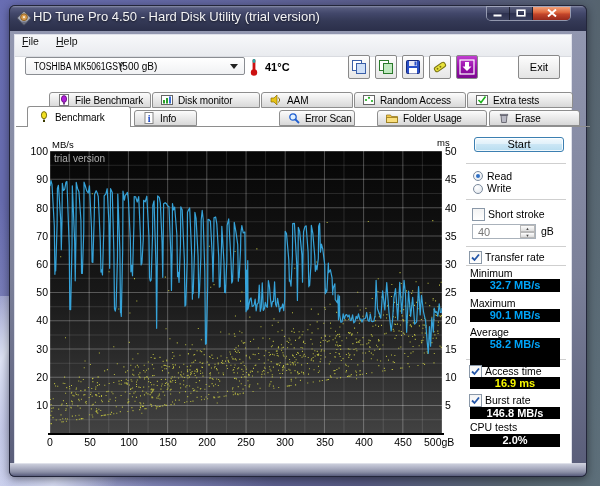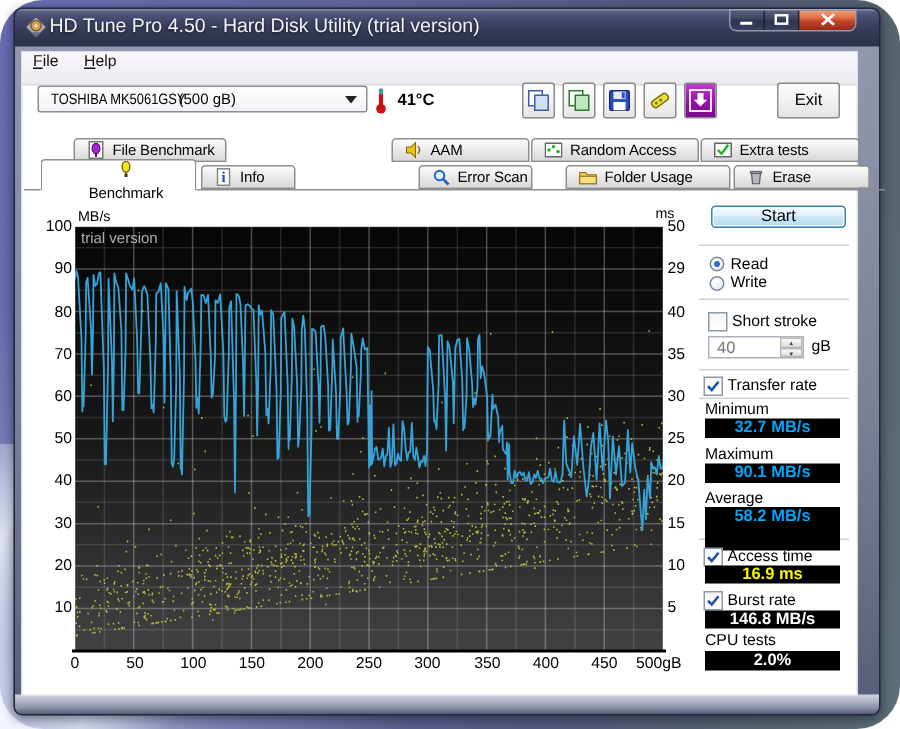--- a/index.html
+++ b/index.html
@@ -1,19 +1,18 @@
 <!DOCTYPE html>
 <html><head><meta charset="utf-8"><style>
 * { margin:0; padding:0; box-sizing:border-box; }
 html,body { width:600px; height:486px; overflow:hidden; }
 #stage { position:relative; width:600px; height:486px; font-family:"Liberation Sans", sans-serif;
   background:
     linear-gradient(62deg, rgba(235,240,255,0.55) 0%, rgba(235,240,255,0.18) 9%, rgba(235,240,255,0) 18%),
     linear-gradient(100deg, #686db2 0%, #62669e 35%, #555880 65%, #56646f 88%, #5d6f7a 100%);
-  border-radius: 29px;
 }
 #stage::after { content:""; position:absolute; left:0; bottom:0; width:420px; height:190px;
   background:
     linear-gradient(119deg, rgba(242,246,255,0.15) 0%, rgba(242,246,255,0.75) 7%, rgba(242,246,255,0.15) 15%, rgba(255,255,255,0) 22%, rgba(237,242,255,0.6) 30%, rgba(237,242,255,0) 42%),
     linear-gradient(55deg, rgba(228,234,255,0.5) 0%, rgba(228,234,255,0.22) 25%, rgba(228,234,255,0) 50%);
 }
 .window { position:absolute; left:9px; top:5px; width:578px; height:472px; border-radius:6px;
   background:#32364e; box-shadow: 0 2px 8px rgba(0,0,0,0.45), inset 0 0 0 1px #23263a; z-index:2; }
 .titlebar { position:absolute; left:1px; top:1px; right:1px; height:25px; border-radius:5px 5px 0 0;
   background: linear-gradient(180deg,#8b90ab 0%,#565b7e 8%,#42476a 30%,#343956 60%,#2b2f4a 100%); }
@@ -43,21 +42,21 @@
 .temp { position:absolute; left:265px; top:61px; font-size:11px; font-weight:bold; color:#000; }
 .tbtn { position:absolute; width:22px; height:24px; border:1px solid #898989; border-radius:2px;
   background:linear-gradient(180deg,#fdfdfd,#e6e6e6); display:flex; align-items:center; justify-content:center; }
 .tbtn.purple { background:linear-gradient(180deg,#c13fd0,#9a10ac 50%,#7c0890); }
 .exitbtn { position:absolute; left:518px; top:55px; width:42px; height:24px; border:1px solid #898989; border-radius:2px;
   background:linear-gradient(180deg,#fdfdfd,#e4e4e4); font-size:11px; text-align:center; line-height:22px; }
 .tab { position:absolute; border:1px solid #8e8e8e; border-radius:3px 3px 0 0; background:linear-gradient(180deg,#fcfcfc,#e6e6e6 60%,#d8d8d8);
   display:flex; align-items:center; padding-left:8px; gap:5px; font-size:10px; letter-spacing:-0.1px; color:#000; }
 .tab svg { flex:0 0 auto; }
 .tab span { white-space:nowrap; }
-.tab.act { background:#ffffff; border-bottom:none; z-index:3; padding-left:10px;flex-direction:column; }
+.tab.act { background:#ffffff; border-bottom:none; z-index:3; padding-left:10px; }
 .tabline { position:absolute; left:131px; top:126px; right:10px; height:1px; background:#8e8e8e; }
 .tabline2 { position:absolute; left:16px; top:126px; width:11px; height:1px; background:#8e8e8e; }
 .axl { position:absolute; font-size:10.5px; color:#000; width:30px; text-align:right; }
 .axr { position:absolute; font-size:10.5px; color:#000; width:30px; text-align:left; }
 .axb { position:absolute; font-size:10.5px; color:#000; }
 .xaxis { position:absolute; left:48px; top:433px; width:396px; height:2px; background:#000; }
 .munit { position:absolute; left:52px; top:139px; font-size:9.5px; color:#000; }
 .msunit { position:absolute; left:437px; top:137px; font-size:9.5px; color:#000; }
 .startbtn { position:absolute; left:474px; top:137px; width:90px; height:15px; border:1px solid #3c7fb1; border-radius:3px; box-shadow:inset 0 0 0 1px rgba(255,255,255,0.8);
   background:linear-gradient(180deg,#f2f9fd 0%,#e1f1fa 45%,#cbe6f5 50%,#b8ddf0 100%); font-size:11px; text-align:center; line-height:13px; color:#000; }
@@ -161,20 +160,29 @@
         </svg>
       </div>
   <div class="exitbtn">Exit</div>
   <div class="tab" style="left:49px;top:92px;width:102px;height:16px">
         <svg width="12" height="12" viewBox="0 0 12 12">
           <rect x="1.5" y="0.5" width="9" height="11" fill="#fff" stroke="#777"></rect>
           <ellipse cx="6" cy="5" rx="2.6" ry="3.4" fill="#b01fd8" stroke="#5c0a74" stroke-width="0.8"></ellipse>
           <rect x="5.2" y="8.5" width="1.6" height="2" fill="#5c0a74"></rect>
         </svg>
         <span>File Benchmark</span>
+      </div>
+      <div class="tab" style="left:152px;top:92px;width:108px;height:16px">
+        <svg width="12" height="12" viewBox="0 0 12 12">
+          <rect x="0.5" y="1.5" width="11" height="9" fill="#fff" stroke="#666"></rect>
+          <rect x="2" y="6" width="2" height="3.5" fill="#2ca02c"></rect>
+          <rect x="5" y="4" width="2" height="5.5" fill="#2ca02c"></rect>
+          <rect x="8" y="2.5" width="2" height="7" fill="#3a6fd8"></rect>
+        </svg>
+        <span>Disk monitor</span>
       </div>
       <div class="tab" style="left:261px;top:92px;width:92px;height:16px">
         <svg width="12" height="12" viewBox="0 0 12 12">
           <polygon points="1,4 4,4 7,1 7,11 4,8 1,8" fill="#e8c416" stroke="#8a6d00" stroke-width="0.7"></polygon>
           <path d="M8.5 3.5 q2.5 2.5 0 5" stroke="#8a6d00" fill="none"></path>
         </svg>
         <span>AAM</span>
       </div>
       <div class="tab" style="left:354px;top:92px;width:112px;height:16px">
         <svg width="12" height="12" viewBox="0 0 12 12">
@@ -291,21 +299,21 @@
       <div class="axl" style="right:552px;top:173px">90</div>
       <div class="axl" style="right:552px;top:202px">80</div>
       <div class="axl" style="right:552px;top:230px">70</div>
       <div class="axl" style="right:552px;top:258px">60</div>
       <div class="axl" style="right:552px;top:286px">50</div>
       <div class="axl" style="right:552px;top:314px">40</div>
       <div class="axl" style="right:552px;top:343px">30</div>
       <div class="axl" style="right:552px;top:371px">20</div>
       <div class="axl" style="right:552px;top:399px">10</div>
       <div class="axr" style="left:445px;top:145px">50</div>
-      <div class="axr" style="left:445px;top:173px">29</div>
+      <div class="axr" style="left:445px;top:173px">45</div>
       <div class="axr" style="left:445px;top:202px">40</div>
       <div class="axr" style="left:445px;top:230px">35</div>
       <div class="axr" style="left:445px;top:258px">30</div>
       <div class="axr" style="left:445px;top:286px">25</div>
       <div class="axr" style="left:445px;top:314px">20</div>
       <div class="axr" style="left:445px;top:343px">15</div>
       <div class="axr" style="left:445px;top:371px">10</div>
       <div class="axr" style="left:445px;top:399px">5</div>
       <div class="axb" style="left:30px;top:436px;width:40px;text-align:center">0</div>
       <div class="axb" style="left:70px;top:436px;width:40px;text-align:center">50</div>

